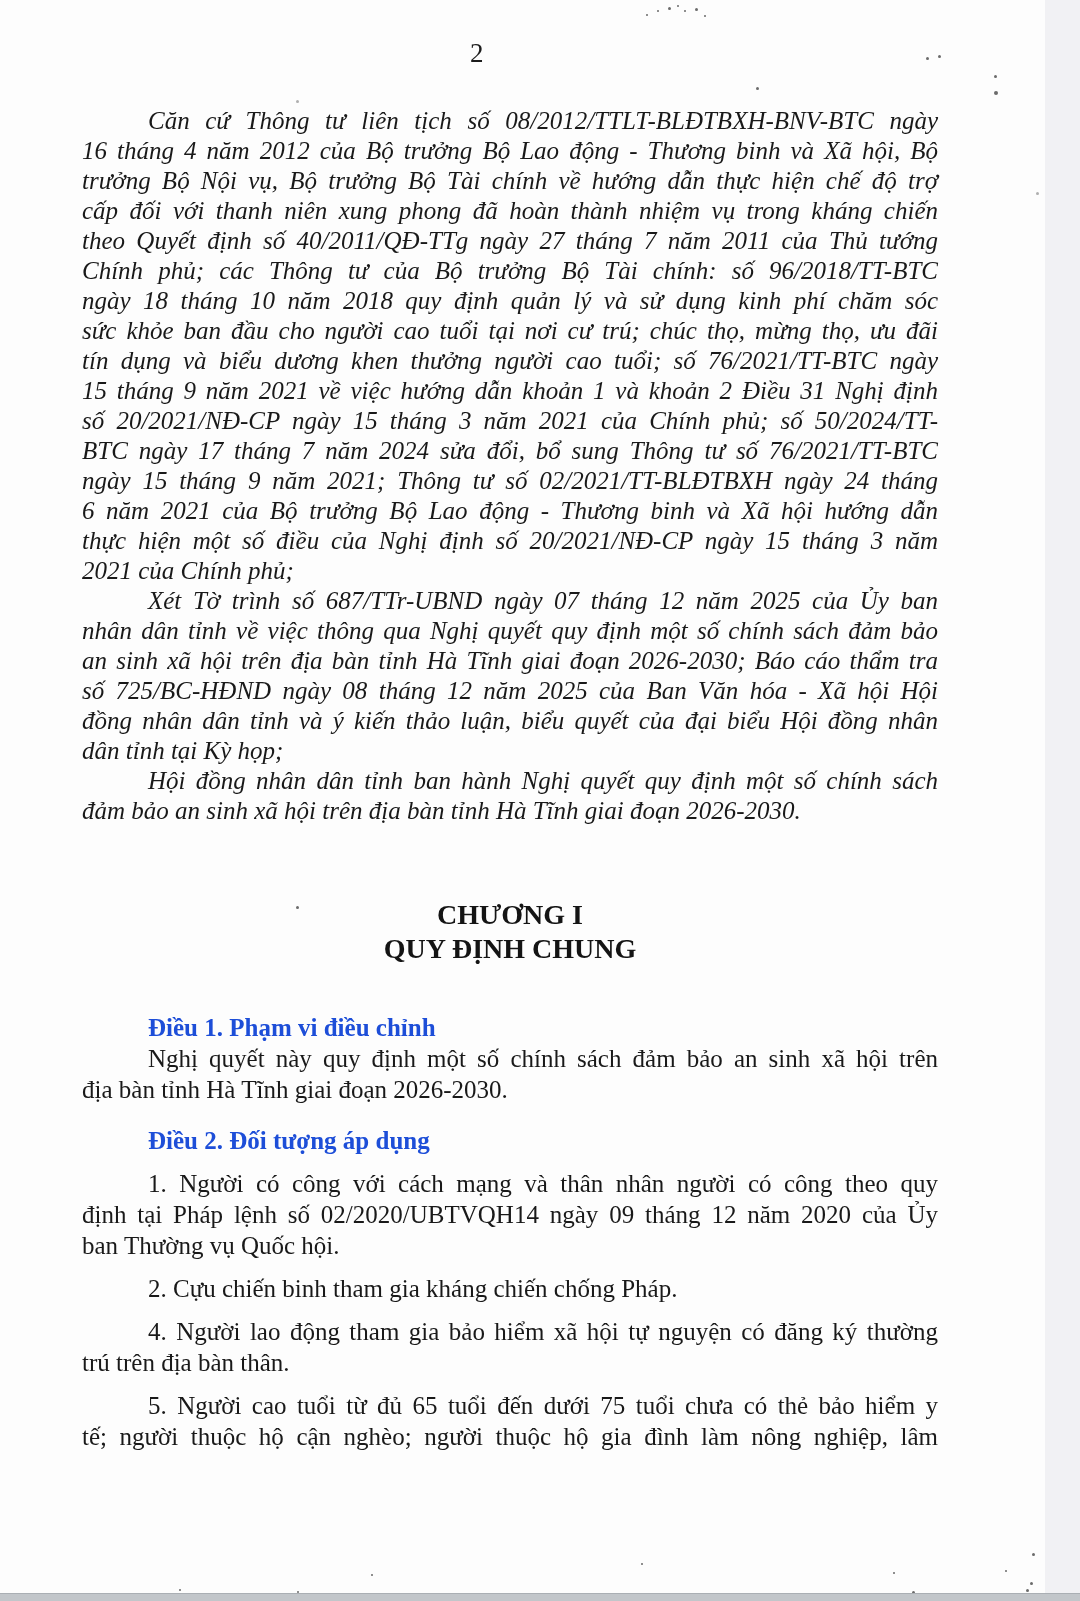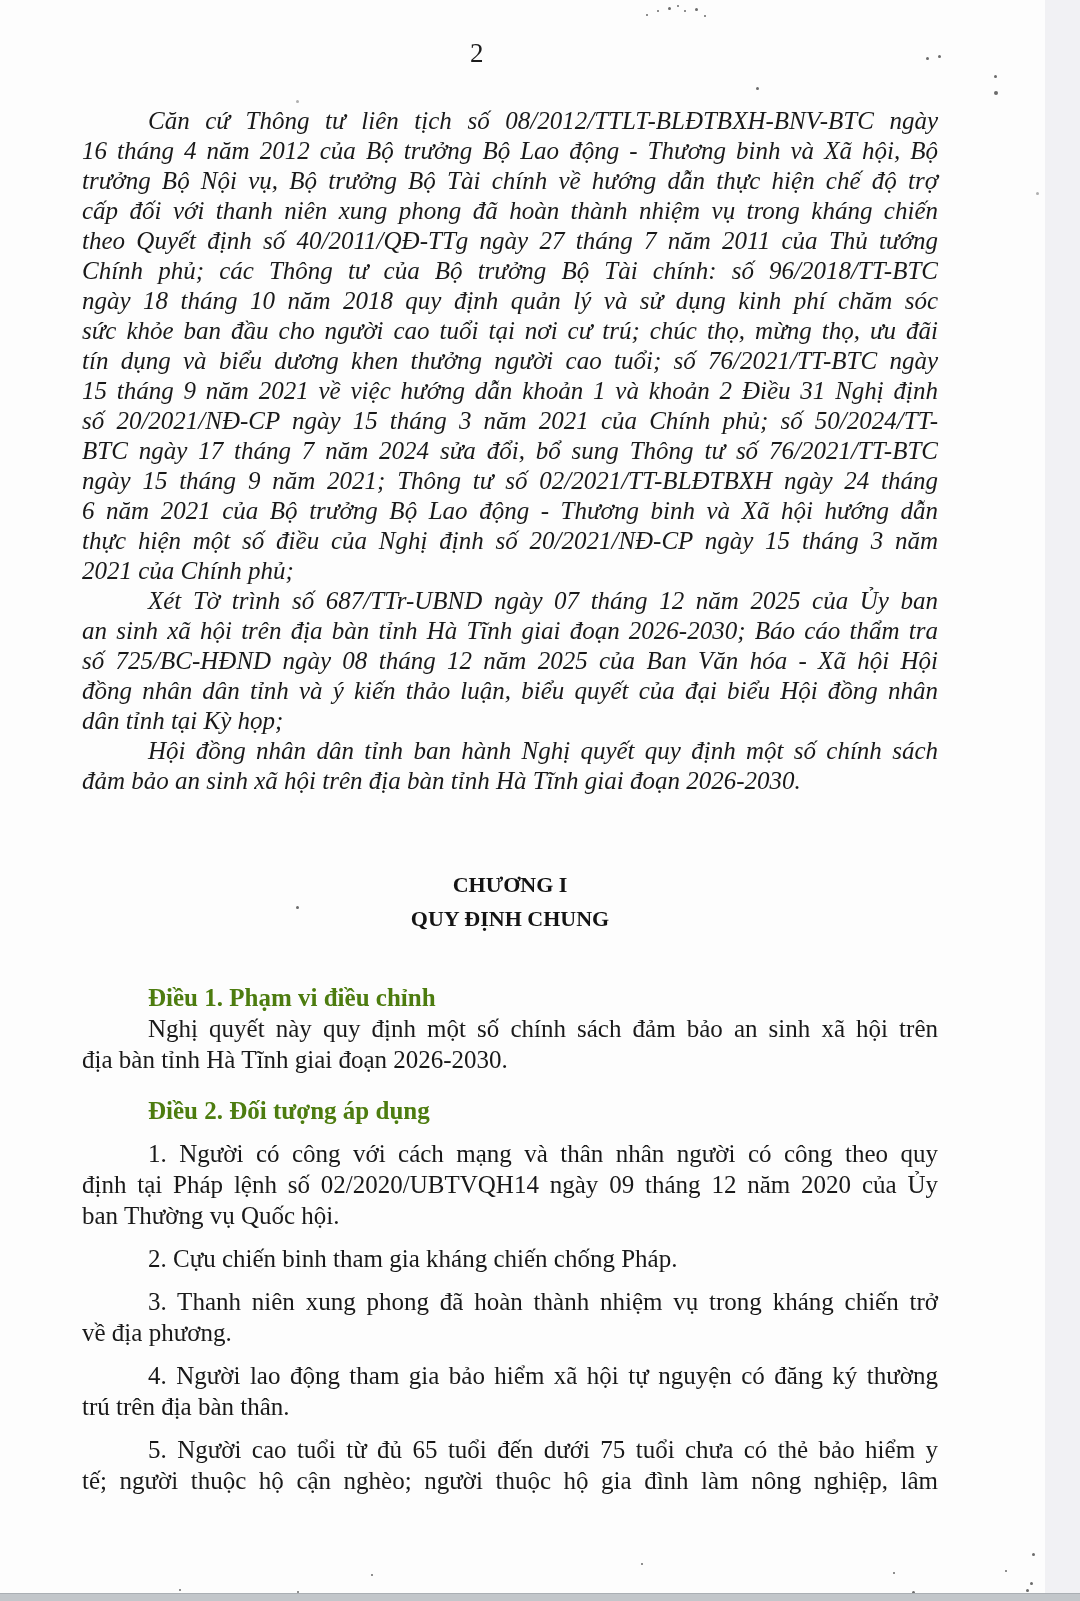--- a/index.html
+++ b/index.html
@@ -37,31 +37,31 @@
   .sec-body { line-height: 31px; }
 
   .ln { text-align: justify; text-align-last: justify; }
   .ln.last { text-align: justify; text-align-last: left; }
   .ln.indent { text-indent: 66px; }
 
   .chapter {
     margin-top: 72px;
     text-align: center;
     font-weight: bold;
-    font-size: 22px;
+    font-size: 28px;
     line-height: 34px;
     color: #141414;
   }
 
   .art-heading {
     font-weight: bold;
     text-indent: 66px;
     text-align: left; text-align-last: left;
     margin-top: 46px;
-    color: #4d7c0f;
+    color: #1d4ed8;
   }
   .art-heading.tight { margin-top: 20px; }
   .item { margin-top: 12px; }
 
   
   .speck {
     position: absolute; background: #3a3a3a; border-radius: 50%;
     width: 3px; height: 3px; opacity: 0.75;
   }
   .speck.faint { opacity: 0.4; }
@@ -92,20 +92,21 @@
         <div class="ln">số 20/2021/NĐ-CP ngày 15 tháng 3 năm 2021 của Chính phủ; số 50/2024/TT-</div>
         <div class="ln">BTC ngày 17 tháng 7 năm 2024 sửa đổi, bổ sung Thông tư số 76/2021/TT-BTC</div>
         <div class="ln">ngày 15 tháng 9 năm 2021; Thông tư số 02/2021/TT-BLĐTBXH ngày 24 tháng</div>
         <div class="ln">6 năm 2021 của Bộ trưởng Bộ Lao động - Thương binh và Xã hội hướng dẫn</div>
         <div class="ln">thực hiện một số điều của Nghị định số 20/2021/NĐ-CP ngày 15 tháng 3 năm</div>
         <div class="ln last">2021 của Chính phủ;</div>
       </div>
 
       <div>
         <div class="ln indent">Xét Tờ trình số 687/TTr-UBND ngày 07 tháng 12 năm 2025 của Ủy ban</div>
+        <div class="ln">nhân dân tỉnh về việc thông qua Nghị quyết quy định một số chính sách đảm bảo</div>
         <div class="ln">an sinh xã hội trên địa bàn tỉnh Hà Tĩnh giai đoạn 2026-2030; Báo cáo thẩm tra</div>
         <div class="ln">số 725/BC-HĐND ngày 08 tháng 12 năm 2025 của Ban Văn hóa - Xã hội Hội</div>
         <div class="ln">đồng nhân dân tỉnh và ý kiến thảo luận, biểu quyết của đại biểu Hội đồng nhân</div>
         <div class="ln last">dân tỉnh tại Kỳ họp;</div>
       </div>
 
       <div>
         <div class="ln indent">Hội đồng nhân dân tỉnh ban hành Nghị quyết quy định một số chính sách</div>
         <div class="ln last">đảm bảo an sinh xã hội trên địa bàn tỉnh Hà Tĩnh giai đoạn 2026-2030.</div>
       </div>
@@ -130,24 +131,20 @@
       <div class="item">
         <div class="ln indent">1. Người có công với cách mạng và thân nhân người có công theo quy</div>
         <div class="ln">định tại Pháp lệnh số 02/2020/UBTVQH14 ngày 09 tháng 12 năm 2020 của Ủy</div>
         <div class="ln last">ban Thường vụ Quốc hội.</div>
       </div>
 
       <div class="item">
         <div class="ln last indent">2. Cựu chiến binh tham gia kháng chiến chống Pháp.</div>
       </div>
 
-      <div class="item">
-        <div class="ln indent">3. Thanh niên xung phong đã hoàn thành nhiệm vụ trong kháng chiến trở</div>
-        <div class="ln last">về địa phương.</div>
-      </div>
 
       <div class="item">
         <div class="ln indent">4. Người lao động tham gia bảo hiểm xã hội tự nguyện có đăng ký thường</div>
         <div class="ln last">trú trên địa bàn thân.</div>
       </div>
 
       <div class="item">
         <div class="ln indent">5. Người cao tuổi từ đủ 65 tuổi đến dưới 75 tuổi chưa có thẻ bảo hiểm y</div>
         <div class="ln">tế; người thuộc hộ cận nghèo; người thuộc hộ gia đình làm nông nghiệp, lâm</div>
       </div>

